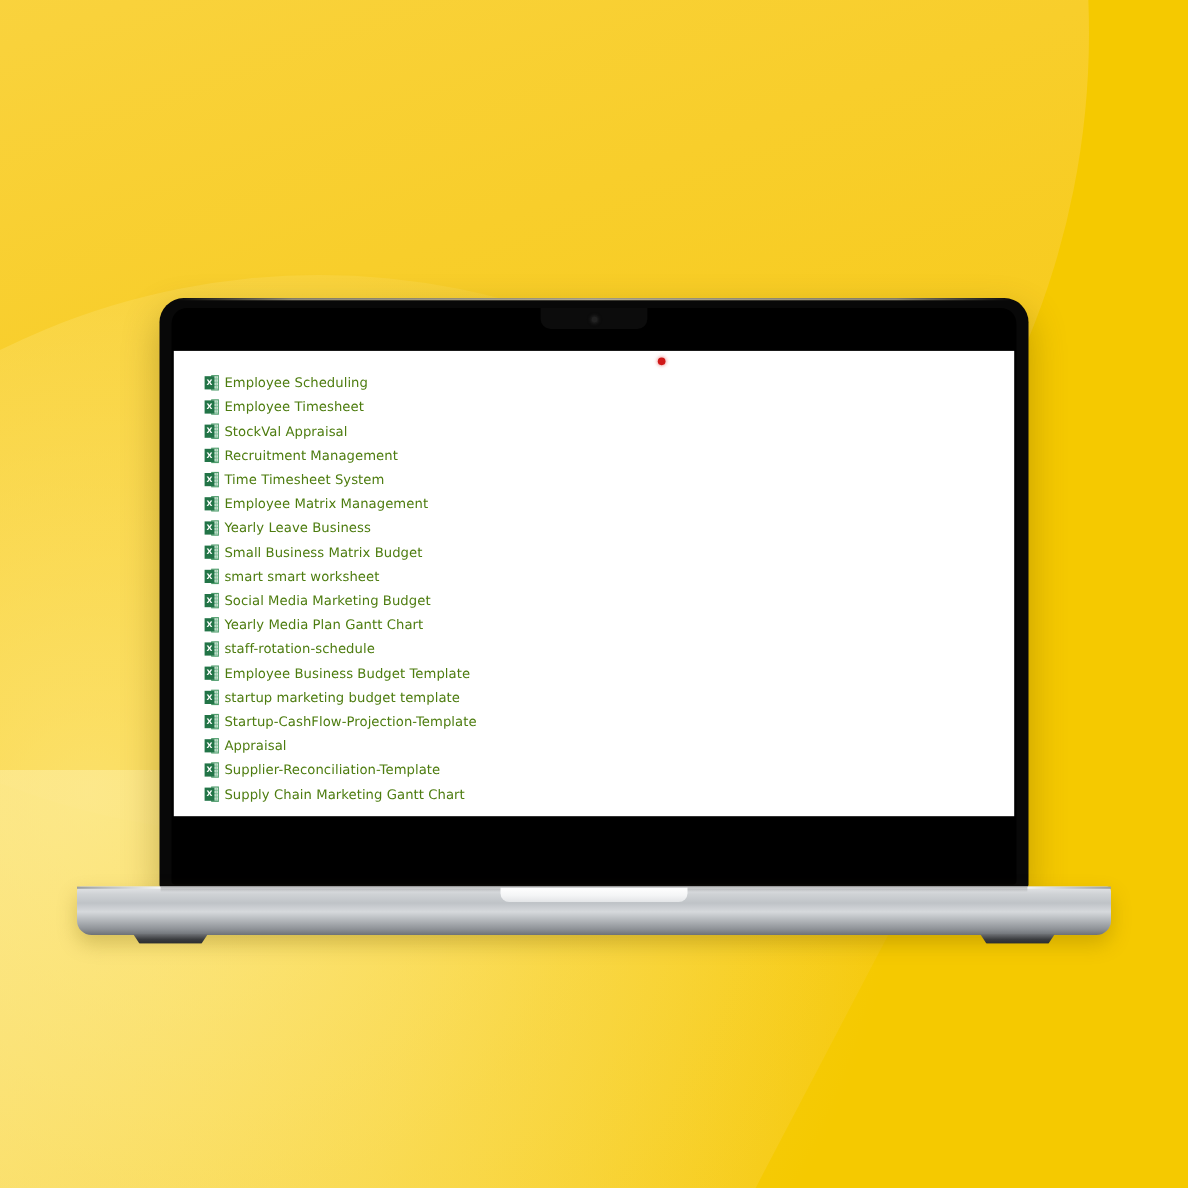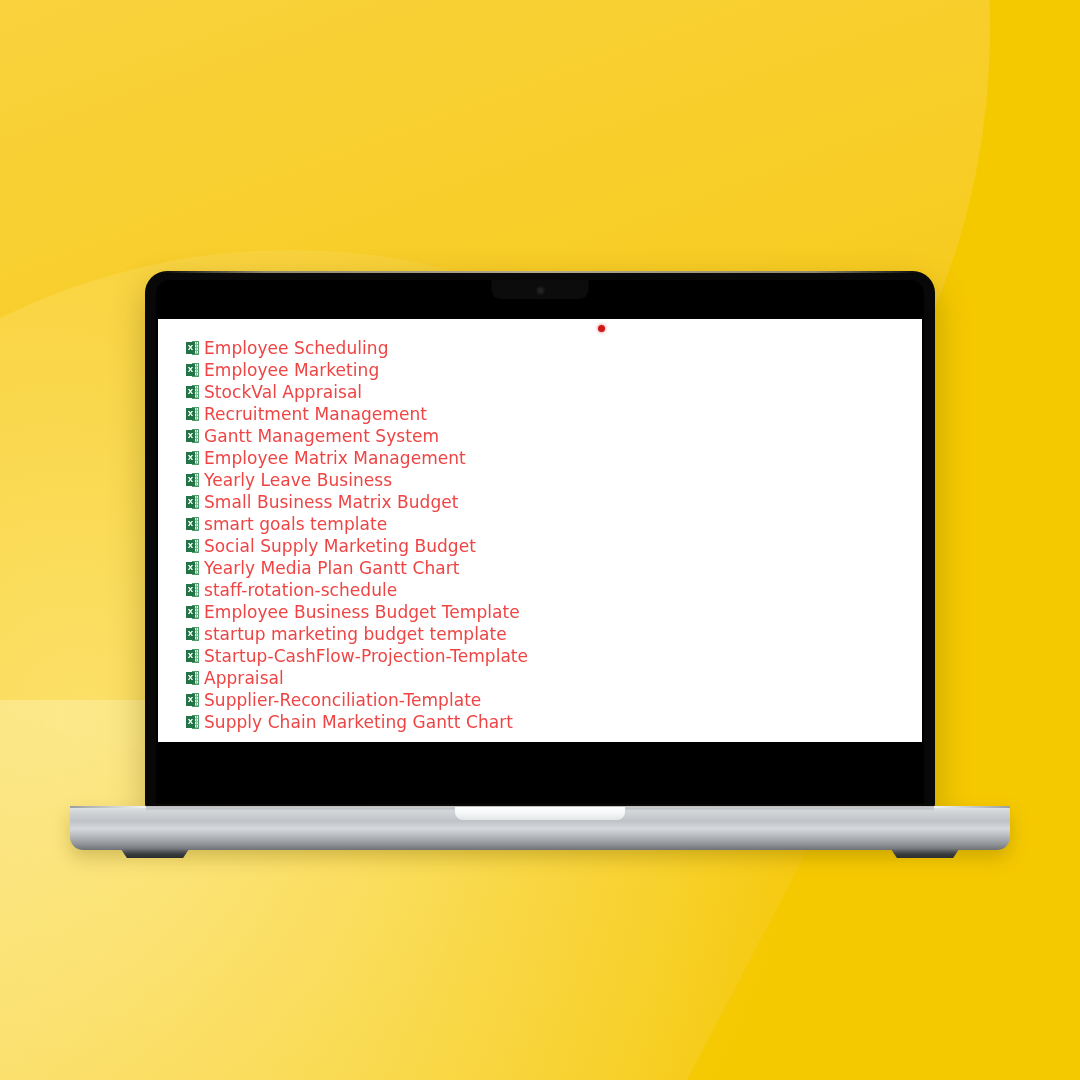--- a/index.html
+++ b/index.html
@@ -148,22 +148,22 @@
     right: 0;
   }
   .file-row {
     display: flex;
     align-items: center;
     height: 22px;
     gap: 5px;
   }
   .file-label {
     font-family: "DejaVu Sans", sans-serif;
-    font-size: 17px;
-    color: #ef4444;
+    font-size: 12px;
+    color: #4d7c0f;
     letter-spacing: .05px;
     white-space: nowrap;
     line-height: 1;
   }
 
   
   .xls-icon {
     position: relative;
     width: 13px;
     height: 14px;
@@ -300,21 +300,21 @@
                   <span class="xls-icon">
                     <span class="doc">
                       <i></i>
                       <i></i>
                       <i></i>
                       <i></i>
                       <u></u>
                     </span>
                     <span class="tile">X</span>
                   </span>
-                  <span class="file-label">Employee Marketing</span>
+                  <span class="file-label">Employee Timesheet</span>
                 </div>
                 <div class="file-row">
                   <span class="xls-icon">
                     <span class="doc">
                       <i></i>
                       <i></i>
                       <i></i>
                       <i></i>
                       <u></u>
                     </span>
@@ -339,21 +339,21 @@
                   <span class="xls-icon">
                     <span class="doc">
                       <i></i>
                       <i></i>
                       <i></i>
                       <i></i>
                       <u></u>
                     </span>
                     <span class="tile">X</span>
                   </span>
-                  <span class="file-label">Gantt Management System</span>
+                  <span class="file-label">Time Timesheet System</span>
                 </div>
                 <div class="file-row">
                   <span class="xls-icon">
                     <span class="doc">
                       <i></i>
                       <i></i>
                       <i></i>
                       <i></i>
                       <u></u>
                     </span>
@@ -391,34 +391,34 @@
                   <span class="xls-icon">
                     <span class="doc">
                       <i></i>
                       <i></i>
                       <i></i>
                       <i></i>
                       <u></u>
                     </span>
                     <span class="tile">X</span>
                   </span>
-                  <span class="file-label">smart goals template</span>
-                </div>
-                <div class="file-row">
-                  <span class="xls-icon">
-                    <span class="doc">
-                      <i></i>
-                      <i></i>
-                      <i></i>
-                      <i></i>
-                      <u></u>
-                    </span>
-                    <span class="tile">X</span>
-                  </span>
-                  <span class="file-label">Social Supply Marketing Budget</span>
+                  <span class="file-label">smart smart worksheet</span>
+                </div>
+                <div class="file-row">
+                  <span class="xls-icon">
+                    <span class="doc">
+                      <i></i>
+                      <i></i>
+                      <i></i>
+                      <i></i>
+                      <u></u>
+                    </span>
+                    <span class="tile">X</span>
+                  </span>
+                  <span class="file-label">Social Media Marketing Budget</span>
                 </div>
                 <div class="file-row">
                   <span class="xls-icon">
                     <span class="doc">
                       <i></i>
                       <i></i>
                       <i></i>
                       <i></i>
                       <u></u>
                     </span>

